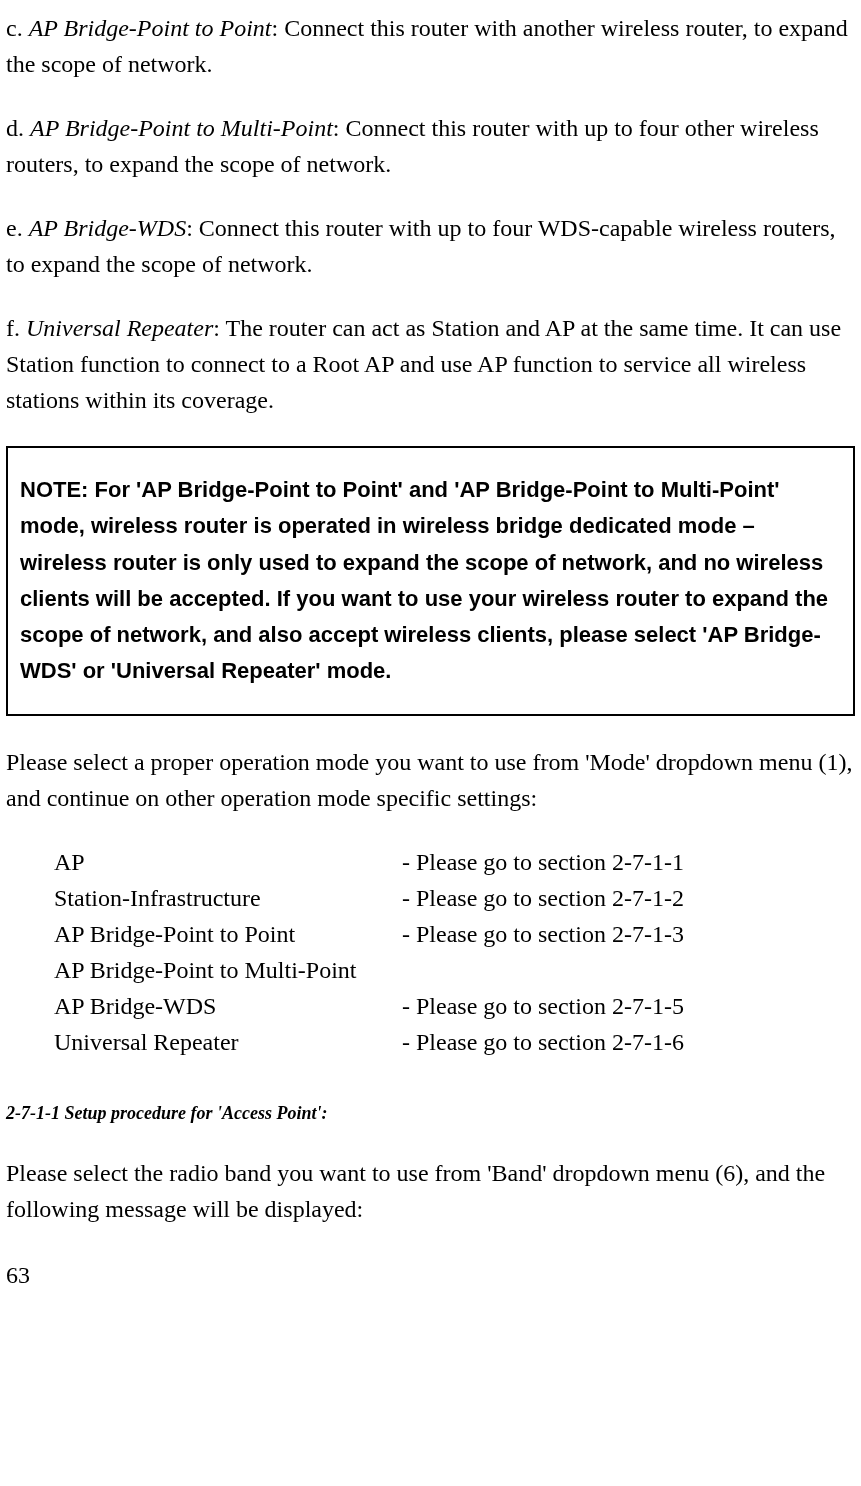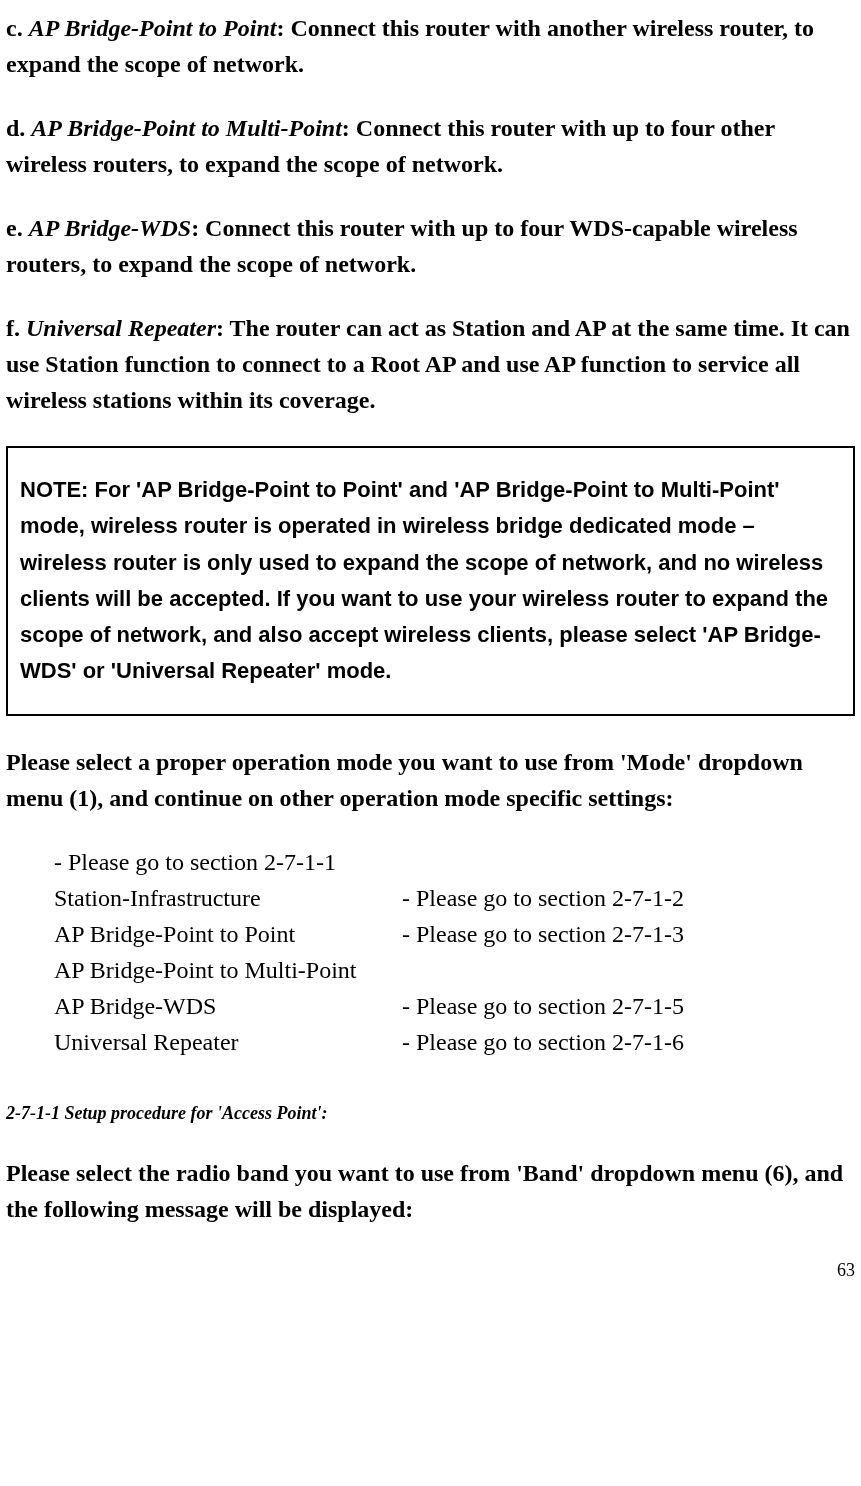--- a/index.html
+++ b/index.html
@@ -7,21 +7,20 @@
       font-size: 24px;
       line-height: 1.5;
       margin: 0;
       padding: 10px 6px 20px 6px;
       width: 849px;
       color: #000;
       background: #fff;
     }
     .para {
       margin: 0 0 28px 0;
-      font-weight: bold;
     }
     .italic {
       font-style: italic;
     }
     .note-box {
       border: 2px solid #000;
       padding: 24px 12px;
       margin: 0 0 28px 0;
       font-family: Arial, Helvetica, sans-serif;
       font-size: 22px;
@@ -39,22 +38,22 @@
       width: 348px;
       flex-shrink: 0;
     }
     .section-heading {
       font-style: italic;
       font-weight: bold;
       margin: 36px 0 28px 0;
       font-size: 18px;
     }
     .page-number {
-      text-align: right;
-      font-size: 18px;
+      text-align: left;
+      font-size: 24px;
       margin-top: 30px;
     }
   </style>
 </head>
 <body>
 
 <div class="para">
   <span>c. </span><span class="italic">AP Bridge-Point to Point</span><span>: Connect this router with another wireless router, to expand the scope of network.</span>
 </div>
 
@@ -73,20 +72,21 @@
 <div class="note-box">
   <span>NOTE: For 'AP Bridge-Point to Point' and 'AP Bridge-Point to Multi-Point' mode, wireless router is operated in wireless bridge dedicated mode – wireless router is only used to expand the scope of network, and no wireless clients will be accepted. If you want to use your wireless router to expand the scope of network, and also accept wireless clients, please select 'AP Bridge-WDS' or 'Universal Repeater' mode.</span>
 </div>
 
 <div class="para">
   <span>Please select a proper operation mode you want to use from 'Mode' dropdown menu (1), and continue on other operation mode specific settings:</span>
 </div>
 
 <div class="mode-list">
   <div class="mode-row">
+    <span class="mode-label">AP</span>
     <span>- Please go to section 2-7-1-1</span>
   </div>
   <div class="mode-row">
     <span class="mode-label">Station-Infrastructure</span>
     <span>- Please go to section 2-7-1-2</span>
   </div>
   <div class="mode-row">
     <span class="mode-label">AP Bridge-Point to Point</span>
     <span>- Please go to section 2-7-1-3</span>
   </div>

